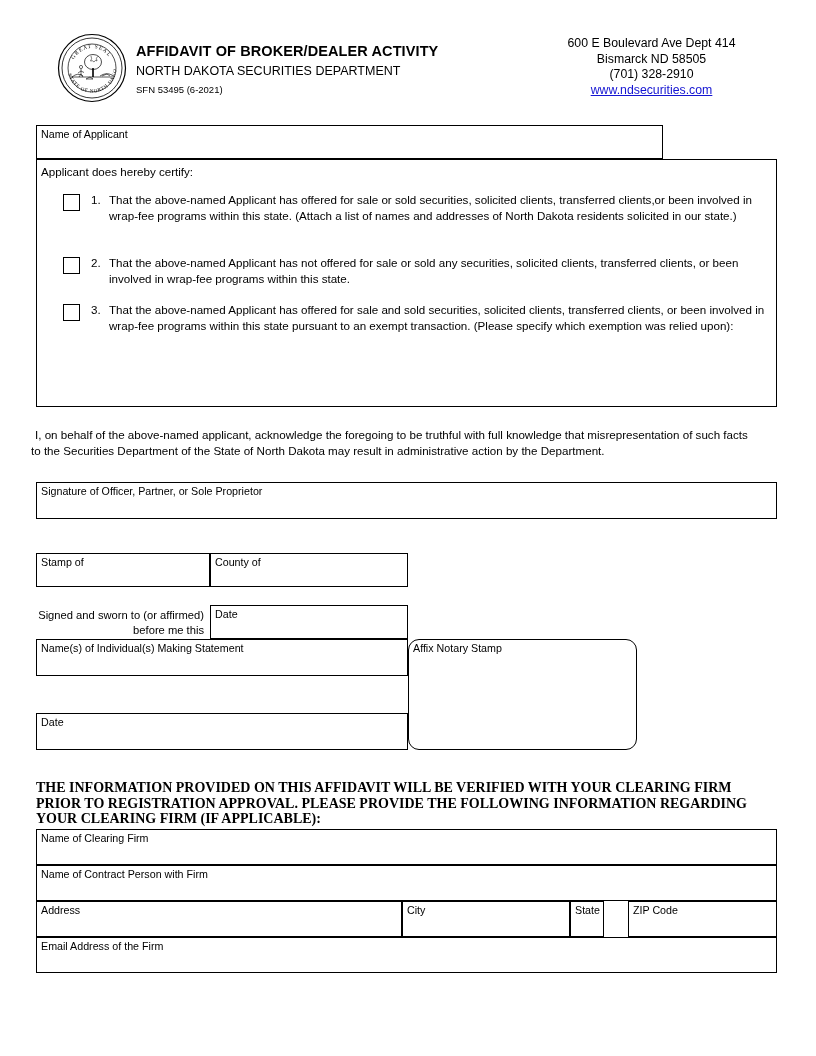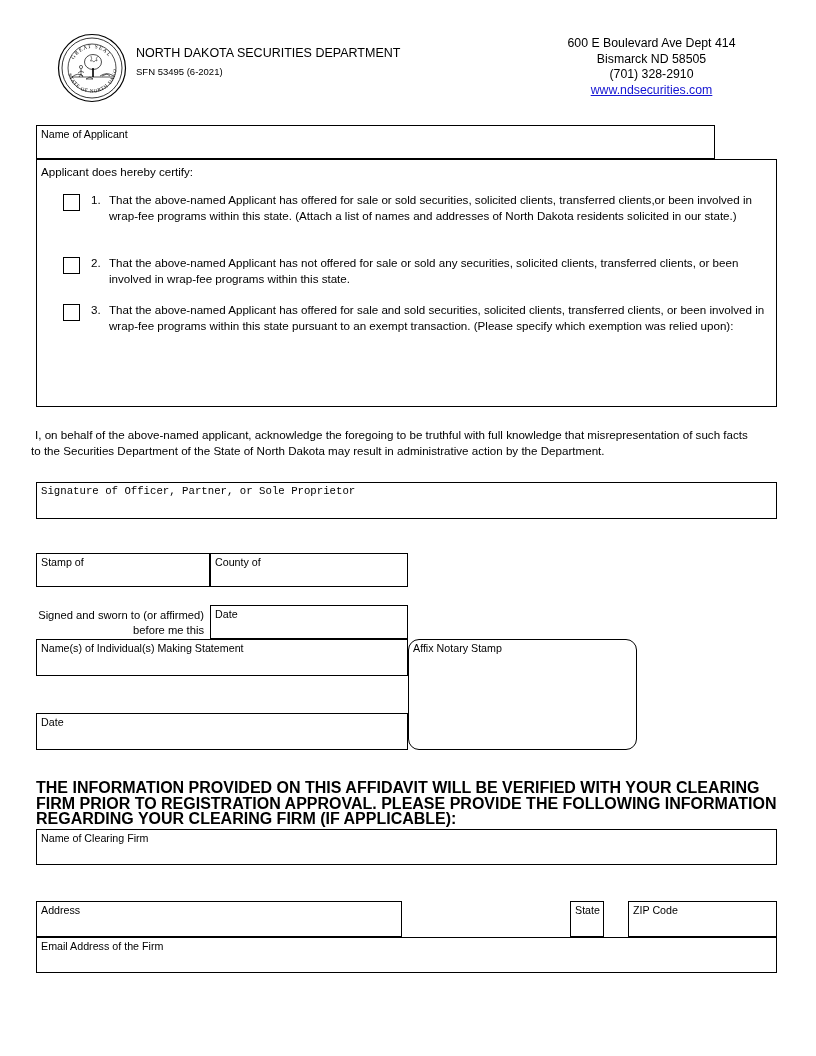--- a/index.html
+++ b/index.html
@@ -155,23 +155,24 @@
     padding-right: 4px;
     box-sizing: border-box;
   }
 
   
   .notice {
     position: absolute;
     left: 36px;
     top: 780px;
     width: 742px;
-    font-size: 16px;
+    font-size: 14px;
     font-weight: bold;
     line-height: 15.6px;
+    font-family: Liberation Serif, serif;
   }
 </style>
 </head>
 <body>
 
 <div class="page">
 
   <div class="header">
 
     <div class="seal">
@@ -205,33 +206,34 @@
         <g stroke="#000" stroke-width="0.6" fill="none">
           <circle cx="25" cy="35" r="1.6"></circle>
           <path d="M25 37 v5 M25 39 l-3 2 M25 39 l3 1.5 M25 42 l-2 3 M25 42 l2 3"></path>
           <path d="M46 44 l5 -2 l3 2"></path>
           <path d="M30 47 l4 -2 l3 2 Z"></path>
         </g>
       </svg>
     </div>
 
     <div class="title-block">
+      <div class="form-title">AFFIDAVIT OF BROKER/DEALER ACTIVITY</div>
       <div class="form-subtitle">NORTH DAKOTA SECURITIES DEPARTMENT</div>
       <div class="form-number">SFN 53495 (6-2021)</div>
     </div>
 
     <div class="agency-block">
       <div>600 E Boulevard Ave Dept 414</div>
       <div>Bismarck ND  58505</div>
       <div>(701) 328-2910</div>
       <div><a class="agency-link" href="#">www.ndsecurities.com</a></div>
     </div>
   </div>
 
-  <div class="fbox" style="left:36px; top:125px; width:679px; height:34px;text-decoration:underline;">
+  <div class="fbox" style="left:36px; top:125px; width:627px; height:34px;text-decoration:underline;">
     <span class="flabel">Name of Applicant</span>
     <span class="flabel" style="top:15px; left:6px; font-size:11.5px;"></span>
   </div>
 
   <div class="fbox" style="left:36px; top:159px; width:741px; height:248px;">
 
     <div class="certify-intro">Applicant does hereby certify:</div>
 
     <div class="item" style="top:32px;">
       <span class="chk"></span>
@@ -247,21 +249,21 @@
 
     <div class="item" style="top:142px;">
       <span class="chk"></span>
       <span class="item-num">3.</span>
       <span class="item-text">That the above-named Applicant has offered for sale and sold securities, solicited clients, transferred  clients, or been involved in wrap-fee programs within this state pursuant to an exempt transaction. (Please specify which exemption was relied upon):</span>
     </div>
   </div>
 
   <div class="ack">I, on  behalf of the above-named applicant, acknowledge the foregoing to be truthful with full knowledge that misrepresentation of such facts to the Securities Department of the State of North Dakota may result in administrative action by the Department.</div>
 
-  <div class="fbox" style="left:36px; top:482px; width:741px; height:37px;font-family:Liberation Mono, monospace;">
+  <div class="fbox" style="left:36px; top:482px; width:741px; height:37px;">
     <span class="flabel">Signature of Officer, Partner, or Sole Proprietor</span>
     <span class="flabel" style="top:16px; left:6px; font-size:11.5px;"></span>
   </div>
 
   <div class="fbox" style="left:36px; top:553px; width:174px; height:34px;">
     <span class="flabel">Stamp of</span>
     <span class="flabel" style="top:15px; left:6px; font-size:11.5px;"></span>
   </div>
   <div class="fbox" style="left:210px; top:553px; width:198px; height:34px;">
     <span class="flabel">County of</span>
@@ -289,25 +291,33 @@
     <span class="flabel" style="top:18px; left:6px; font-size:11.5px;"></span>
   </div>
 
   <div class="notice">THE INFORMATION PROVIDED ON THIS AFFIDAVIT WILL BE VERIFIED WITH YOUR CLEARING FIRM PRIOR TO REGISTRATION APPROVAL.  PLEASE PROVIDE THE FOLLOWING INFORMATION REGARDING YOUR CLEARING FIRM (IF APPLICABLE):</div>
 
   <div class="fbox" style="left:36px; top:829px; width:741px; height:36px;">
     <span class="flabel">Name of Clearing Firm</span>
     <span class="flabel" style="top:16px; left:6px; font-size:11.5px;"></span>
   </div>
 
+  <div class="fbox" style="left:36px; top:865px; width:741px; height:36px;">
+    <span class="flabel">Name of Contract Person with Firm</span>
+    <span class="flabel" style="top:16px; left:6px; font-size:11.5px;"></span>
+  </div>
 
   <div class="fbox" style="left:36px; top:901px; width:366px; height:36px;">
     <span class="flabel">Address</span>
     <span class="flabel" style="top:16px; left:6px; font-size:11.5px;"></span>
   </div>
+  <div class="fbox" style="left:402px; top:901px; width:168px; height:36px;">
+    <span class="flabel">City</span>
+    <span class="flabel" style="top:16px; left:6px; font-size:11.5px;"></span>
+  </div>
   <div class="fbox" style="left:570px; top:901px; width:34px; height:36px;">
     <span class="flabel">State</span>
     <span class="flabel" style="top:16px; left:6px; font-size:11.5px;"></span>
   </div>
   <div class="fbox" style="left:628px; top:901px; width:149px; height:36px;">
     <span class="flabel">ZIP Code</span>
     <span class="flabel" style="top:16px; left:6px; font-size:11.5px;"></span>
   </div>
 
   <div class="fbox" style="left:36px; top:937px; width:741px; height:36px;">

